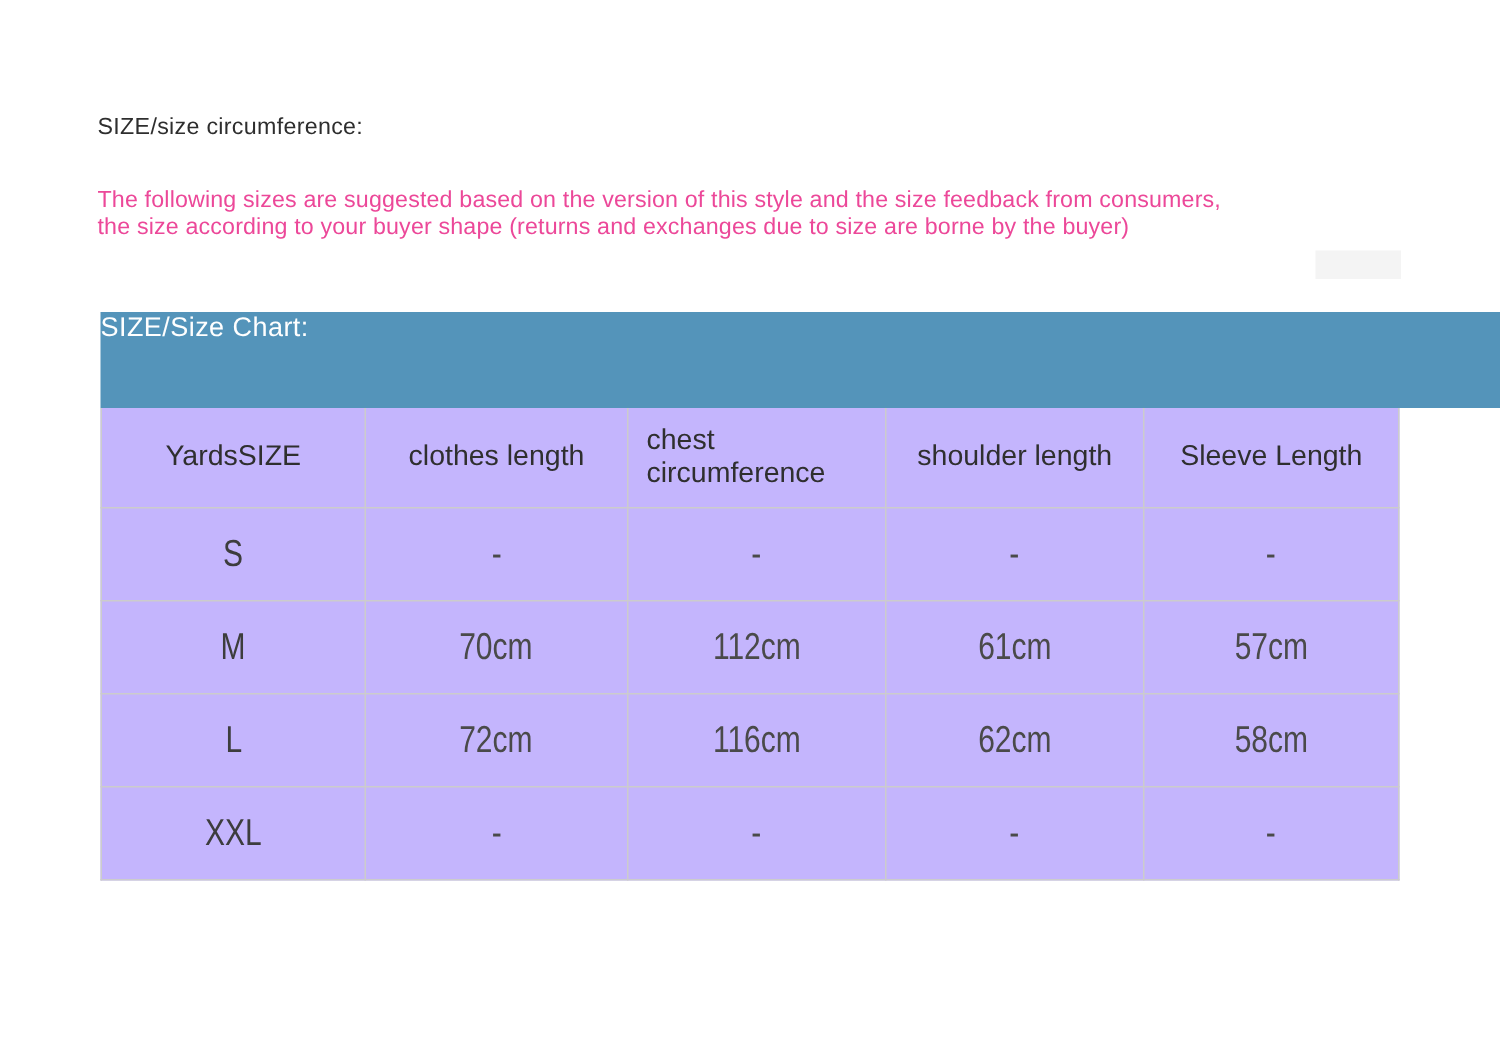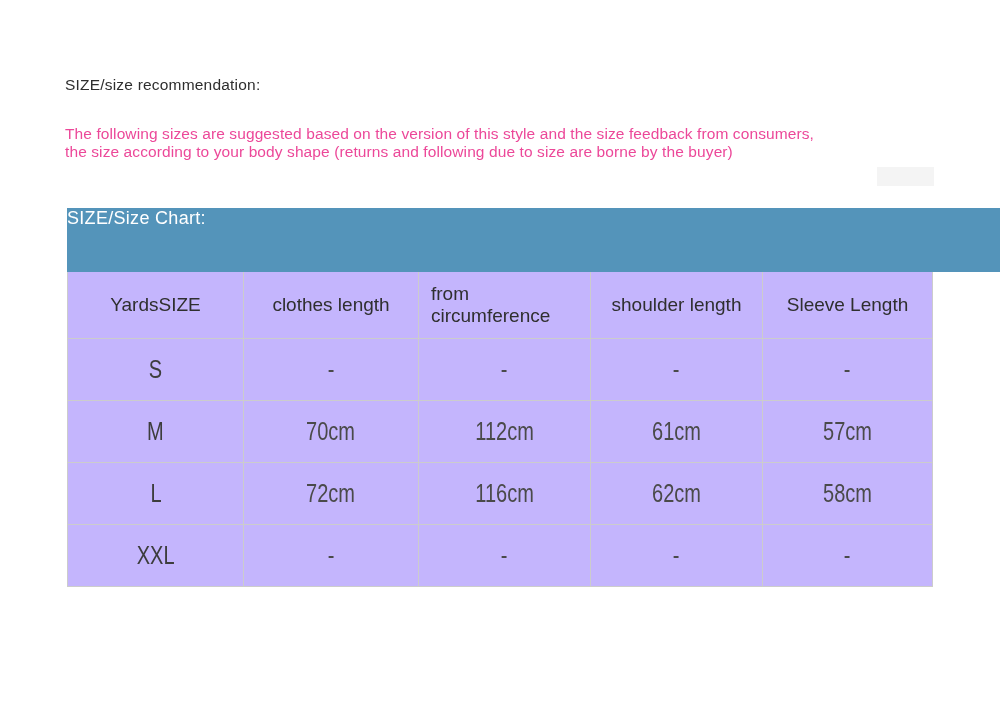--- a/index.html
+++ b/index.html
@@ -94,25 +94,25 @@
     display: inline-block;
     transform: scaleX(0.8);
     transform-origin: center center;
   }
 </style>
 </head>
 <body>
 
 <div class="page">
 
-  <div class="heading">SIZE/size recommendation:</div>
+  <div class="heading">SIZE/size circumference:</div>
 
   <div class="description">
     <div class="line">The following sizes are suggested based on the version of this style and the size feedback from consumers,</div>
-    <div class="line">the size according to your body shape (returns and following due to size are borne by the buyer)</div>
+    <div class="line">the size according to your buyer shape (returns and exchanges due to size are borne by the buyer)</div>
   </div>
 
   <div class="artifact-box"></div>
 
   <div class="chart-wrap">
 
     <div class="chart-title-bar" style="background: rgb(84, 148, 186);">
       <span>SIZE/Size Chart:</span>
     </div>
 
@@ -121,21 +121,21 @@
         <col style="width:176px">
         <col style="width:175px">
         <col style="width:172px">
         <col style="width:172px">
         <col style="width:170px">
       </colgroup>
       <tbody>
         <tr class="header-row">
           <th>YardsSIZE</th>
           <th>clothes length</th>
-          <th class="left-align">from circumference</th>
+          <th class="left-align">chest circumference</th>
           <th>shoulder length</th>
           <th>Sleeve Length</th>
         </tr>
 
         <tr>
           <td class="size-col"><span class="cond">S</span></td>
           <td><span class="cond">-</span></td>
           <td><span class="cond">-</span></td>
           <td><span class="cond">-</span></td>
           <td><span class="cond">-</span></td>

